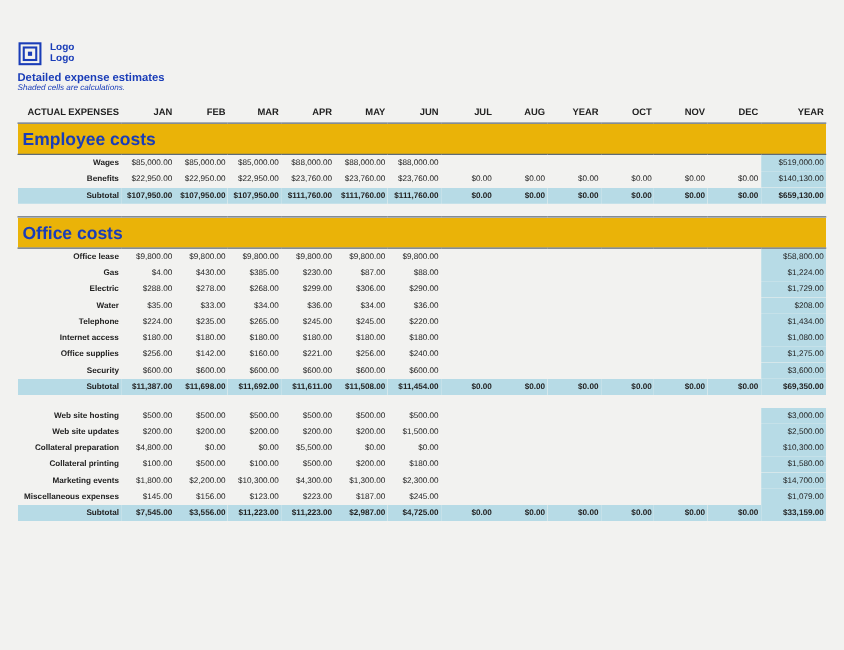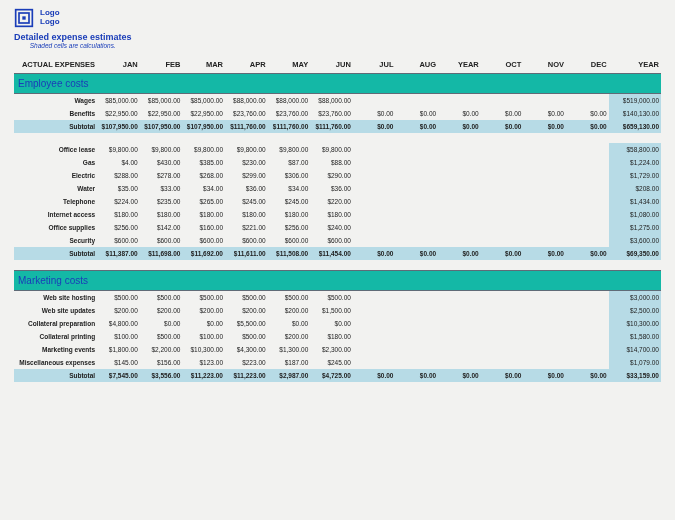--- a/index.html
+++ b/index.html
@@ -1,29 +1,29 @@
 <!DOCTYPE html>
 <html><head>
 <meta charset="utf-8">
 <style>
   * { box-sizing: border-box; margin: 0; padding: 0; }
   body { font-family: Arial, Helvetica, sans-serif; background: #f2f2f0; width: 675px; height: 520px; overflow: hidden; padding: 8px 14px; font-size: 7px; color: #222; }
   .header { display: flex; align-items: flex-start; justify-content: space-between; margin-bottom: 4px; }
-  .logo-block { display: flex; align-items: center; gap: 6px; color: #1a3db8; }
+  .logo-block { display: flex; align-items: center; gap: 6px; color: #1a3db8; margin-top: 25px; }
   .logo-text { font-size: 8px; line-height: 1.1; font-weight: 600; }
   .title-row { display: flex; justify-content: space-between; align-items: flex-end; margin-bottom: 8px; }
   .title { font-size: 26px; font-weight: 700; color: #1a3db8; letter-spacing: -0.5px; }
-  .subtitle-block { text-align: center; }
+  .subtitle-block { text-align: left; }
   .subtitle1 { font-size: 9px; font-weight: 700; color: #1a3db8; }
   .subtitle2 { font-size: 6.5px; font-style: italic; color: #1a3db8; }
   .table { width: 100%; border-collapse: collapse; table-layout: fixed; }
   .table th, .table td { text-align: right; padding: 3px 2px; overflow: hidden; white-space: nowrap; }
   .table th.rowlabel, .table td.rowlabel { text-align: right; font-weight: 700; width: 78px; }
   .head-row th { font-weight: 700; font-size: 7.5px; padding-bottom: 4px; }
-  .section-row td { background: #14b8a6; color: #1a3db8; font-weight: 400; font-size: 10px; text-align: left; padding: 4px 4px; border-top: 1px solid #5f6b77; border-bottom: 1px solid #5f6b77; }
+  .section-row td { background: #eab308; color: #1a3db8; font-weight: 700; font-size: 14px; text-align: left; padding: 4px 4px; border-top: 1px solid #5f6b77; border-bottom: 1px solid #5f6b77; }
   .data-row td { font-size: 6.5px; }
   .subtotal-row td { background: #b7dbe6; font-weight: 700; font-size: 6.5px; }
   .year-col { background: #b7dbe6; }
   .plain .year-col { background: transparent; }
   .spacer-row td { height: 10px; background: transparent; }
   col.month { width: 40px; }
   col.year { width: 49px; }
   col.label { width: 78px; }
 </style>
 </head>
@@ -133,20 +133,23 @@
         <td>$0.00</td>
         <td>$0.00</td>
         <td>$0.00</td>
         <td>$0.00</td>
         <td>$0.00</td>
         <td class="year-col">$659,130.00</td>
       </tr>
       <tr class="spacer-row plain">
         <td colspan="14"></td>
       </tr>
+      <tr class="section-row">
+        <td colspan="14">Office costs</td>
+      </tr>
       <tr class="data-row">
         <td class="rowlabel">Office lease</td>
         <td>$9,800.00</td>
         <td>$9,800.00</td>
         <td>$9,800.00</td>
         <td>$9,800.00</td>
         <td>$9,800.00</td>
         <td>$9,800.00</td>
         <td></td>
         <td></td>
@@ -280,23 +283,20 @@
         <td>$0.00</td>
         <td>$0.00</td>
         <td>$0.00</td>
         <td>$0.00</td>
         <td>$0.00</td>
         <td class="year-col">$69,350.00</td>
       </tr>
       <tr class="spacer-row plain">
         <td colspan="14"></td>
       </tr>
-      <tr class="section-row">
-        <td colspan="14">Marketing costs</td>
-      </tr>
       <tr class="data-row">
         <td class="rowlabel">Web site hosting</td>
         <td>$500.00</td>
         <td>$500.00</td>
         <td>$500.00</td>
         <td>$500.00</td>
         <td>$500.00</td>
         <td>$500.00</td>
         <td></td>
         <td></td>

